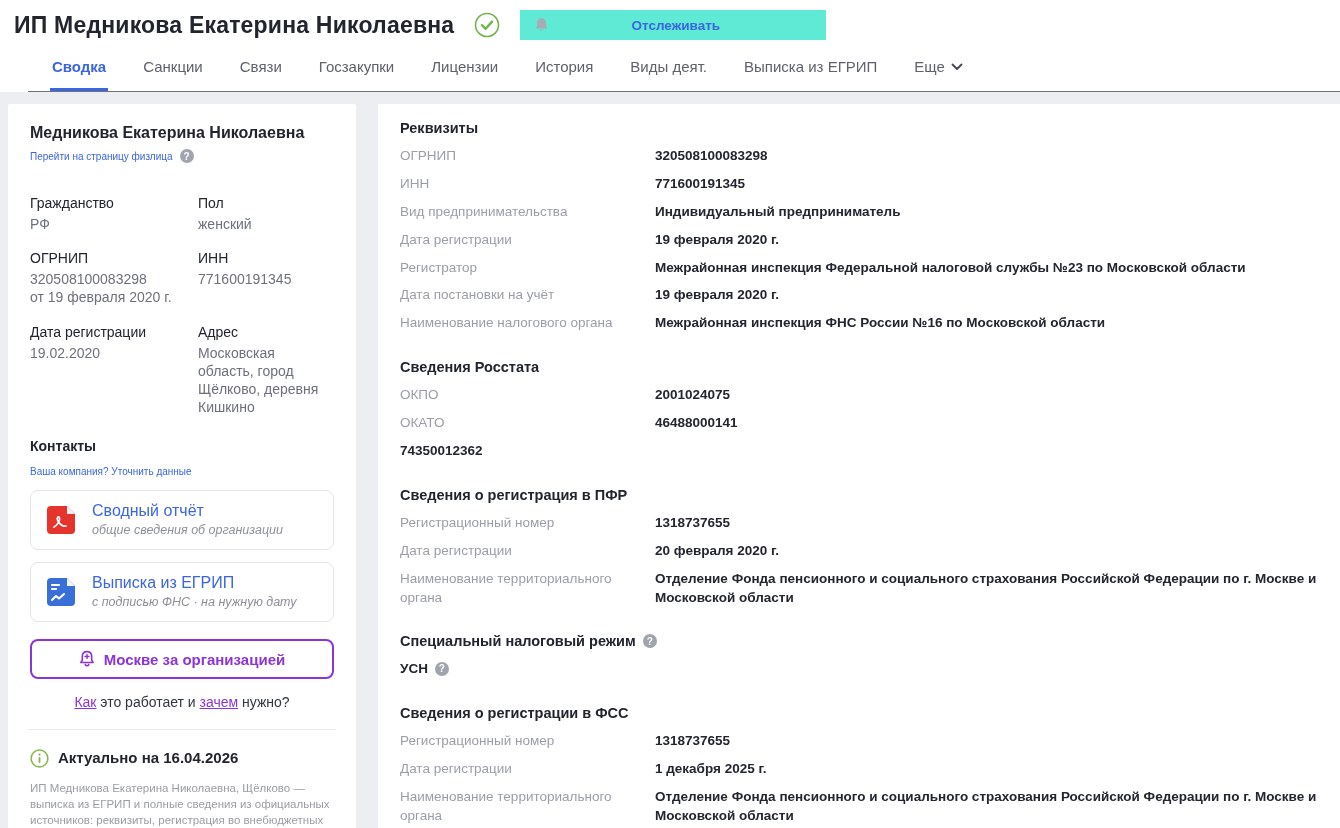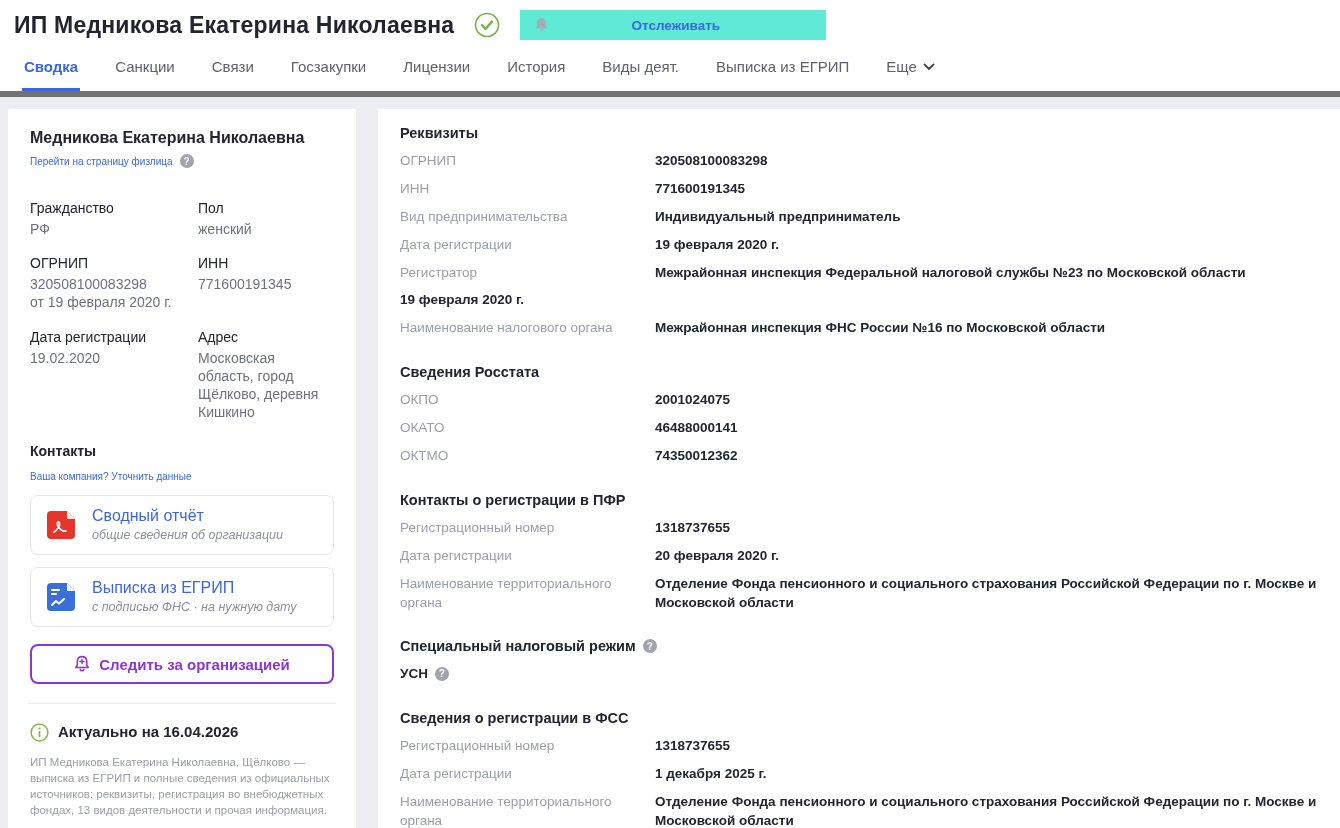--- a/index.html
+++ b/index.html
@@ -7,21 +7,21 @@
   body { font-family:"Liberation Sans", sans-serif; background:#eceef1; color:#23252f; }
 
   
   .top { background:#fff; }
   .title-row { display:flex; align-items:center; gap:20px; padding:8px 14px 0 14px; height:42px; }
   .page-title { font-size:23px; font-weight:bold; color:#22242e; letter-spacing:.2px; }
   .verified { width:26px; height:26px; flex:0 0 auto; }
   .track-btn { display:inline-flex; align-items:center; gap:8px; background:#5eead4; border:none;
 MENU    border-radius:6px; padding:7px 14px; cursor:pointer; }
   .track-btn span.lbl { color:#3b66e0; font-size:13.5px; font-weight:bold; }
-  .tabs { display:flex; gap:33px; padding:14px 0 0 22px; border-bottom:6px solid #737373; }
+  .tabs { display:flex; gap:33px; padding:14px 0 0 22px; border-bottom:1px solid #737373;margin-left:28px; }
   .tab { font-size:15px; color:#5f616b; padding:2px 2px 13px 2px; border-bottom:3px solid transparent;
     cursor:pointer; white-space:nowrap; display:flex; align-items:center; gap:6px; }
   .tab.active { color:#3b66e0; border-bottom-color:#3b66e0; font-weight:bold; }
 
   
   .content { display:flex; gap:22px; padding:12px 0 0 8px; height:739px; }
   .card { background:#fff; }
   .sidebar { width:348px; flex:0 0 auto; padding:20px 22px; border-radius:2px; }
   .main { flex:1; padding:16px 10px 0 22px; }
 
@@ -174,23 +174,24 @@
         <div class="report-sub">с подписью ФНС · на нужную дату</div>
       </div>
     </div>
 
     <button class="follow-btn">
       <svg width="16" height="18" viewBox="0 0 16 18">
         <path d="M8 1.6c-2.9 0-4.7 2.1-4.7 4.9v3.6L1.8 12.5h12.4l-1.5-2.4V6.5c0-2.8-1.8-4.9-4.7-4.9z" fill="none" stroke="#8b35d6" stroke-width="1.6" stroke-linejoin="round"></path>
         <path d="M6.2 14.4a1.9 1.9 0 0 0 3.6 0" fill="none" stroke="#8b35d6" stroke-width="1.6" stroke-linecap="round"></path>
         <path d="M8 4.5v4M6 6.5h4" stroke="#8b35d6" stroke-width="1.4" stroke-linecap="round"></path>
       </svg>
-      <span>Следить за организацией</span>
+      <span>Москве за организацией</span>
     </button>
 
+    <div class="how-line"><a>Как</a><span> это работает и </span><a>зачем</a><span> нужно?</span></div>
 
     <hr class="sb-divider">
 
     <div class="actual-row">
       <svg width="19" height="19" viewBox="0 0 19 19">
         <circle cx="9.5" cy="9.5" r="8.4" fill="none" stroke="#84b84c" stroke-width="1.5"></circle>
         <circle cx="9.5" cy="5.6" r="1.1" fill="#84b84c"></circle>
         <rect x="8.6" y="8" width="1.8" height="6" rx="0.9" fill="#84b84c"></rect>
       </svg>
       <div class="actual-text">Актуально на 16.04.2026</div>
@@ -220,20 +221,21 @@
         </div>
       <div class="row">
           <div class="lbl">Дата регистрации</div>
           <div class="val">19 февраля 2020 г.</div>
         </div>
       <div class="row">
           <div class="lbl">Регистратор</div>
           <div class="val">Межрайонная инспекция Федеральной налоговой службы №23 по Московской области</div>
         </div>
       <div class="row">
+          <div class="lbl">Дата постановки на учёт</div>
           <div class="val">19 февраля 2020 г.</div>
         </div>
       <div class="row">
           <div class="lbl">Наименование налогового органа</div>
           <div class="val">Межрайонная инспекция ФНС России №16 по Московской области</div>
         </div>
     </section>
 
     <section>
       <h3 class="sec-title">
@@ -241,28 +243,27 @@
         </h3>
       <div class="row">
           <div class="lbl">ОКПО</div>
           <div class="val">2001024075</div>
         </div>
       <div class="row">
           <div class="lbl">ОКАТО</div>
           <div class="val">46488000141</div>
         </div>
       <div class="row">
-          <div class="lbl">ОКТМО</div>
           <div class="val">74350012362</div>
         </div>
     </section>
 
     <section>
       <h3 class="sec-title">
-          <span>Контакты о регистрации в ПФР</span>
+          <span>Сведения о регистрация в ПФР</span>
         </h3>
       <div class="row">
           <div class="lbl">Регистрационный номер</div>
           <div class="val">1318737655</div>
         </div>
       <div class="row">
           <div class="lbl">Дата регистрации</div>
           <div class="val">20 февраля 2020 г.</div>
         </div>
       <div class="row">

